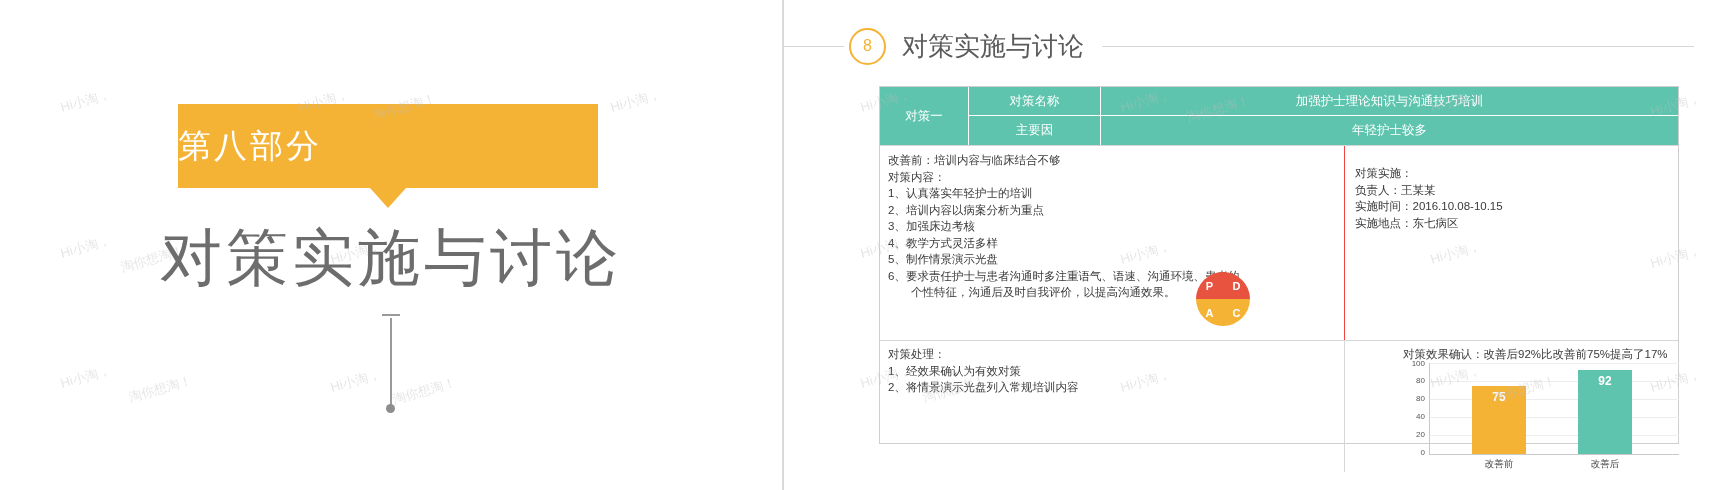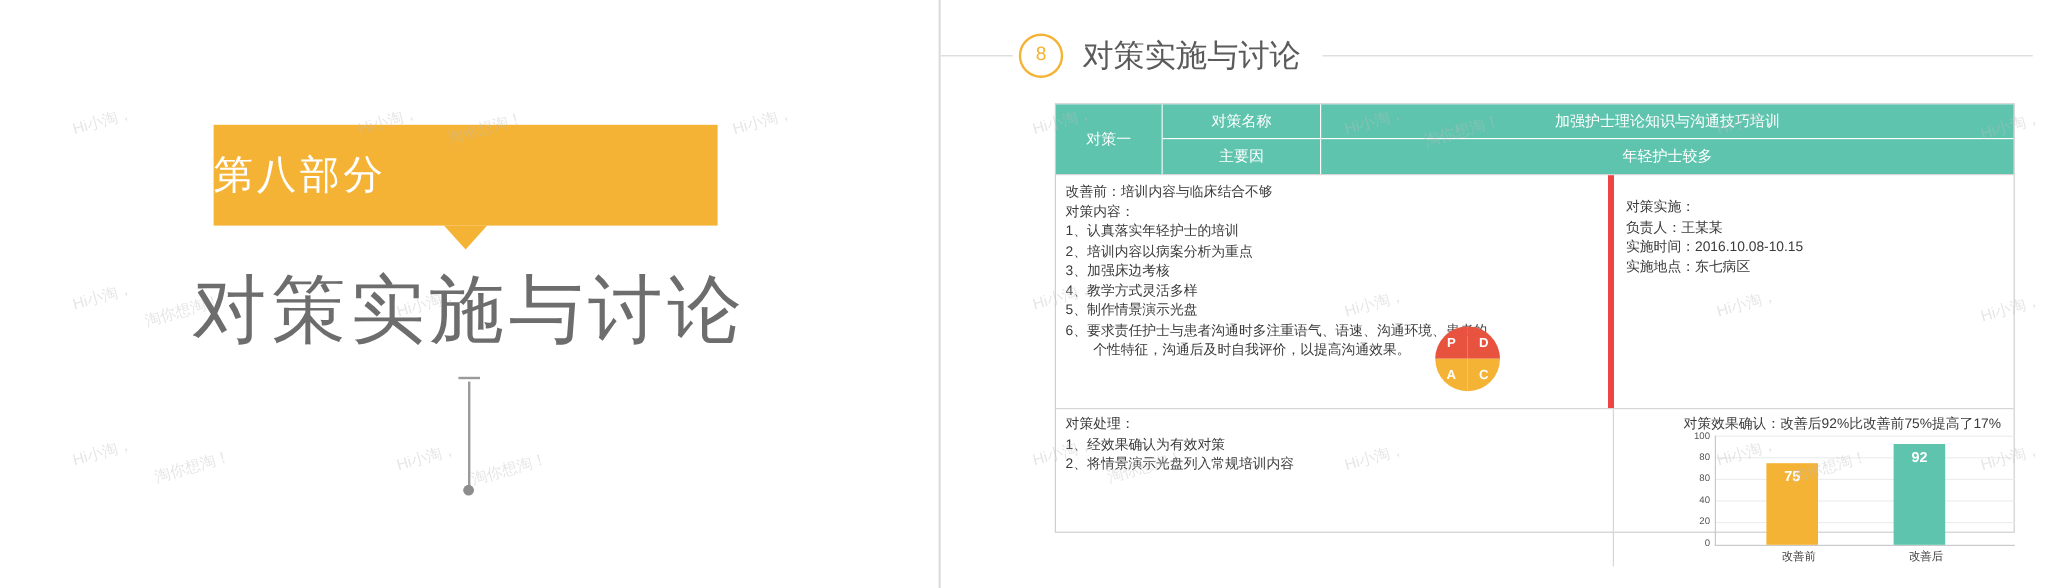--- a/index.html
+++ b/index.html
@@ -208,21 +208,21 @@
 
   .body-split {
     display: flex;
     width: 100%;
     height: 195px;
     border-top: 1px solid #d6d6d6;
     box-sizing: border-box;
   }
   .body-left {
     width: 465px;
-    border-right: 5px solid #ef4444;
+    border-right: 1px solid #ef4444;
     padding: 6px 4px 0 8px;
     box-sizing: border-box;
   }
   .body-right {
     flex: 1;
     padding: 6px 8px 0 10px;
     box-sizing: border-box;
     margin-top: 13px;
   }
   .txt {
@@ -307,21 +307,21 @@
   .gridline {
     position: absolute;
     left: 0;
     width: 100%;
     height: 1px;
     background: #ededed;
   }
   .bar {
     position: absolute;
     bottom: 0;
-    width: 43px;
+    width: 54px;
     display: flex;
     align-items: flex-start;
     justify-content: center;
     color: #fff;
     font-size: 12px;
     font-weight: bold;
     padding-top: 4px;
     box-sizing: border-box;
   }
   .bar-a { left: 42px; background: #f5b335; }

